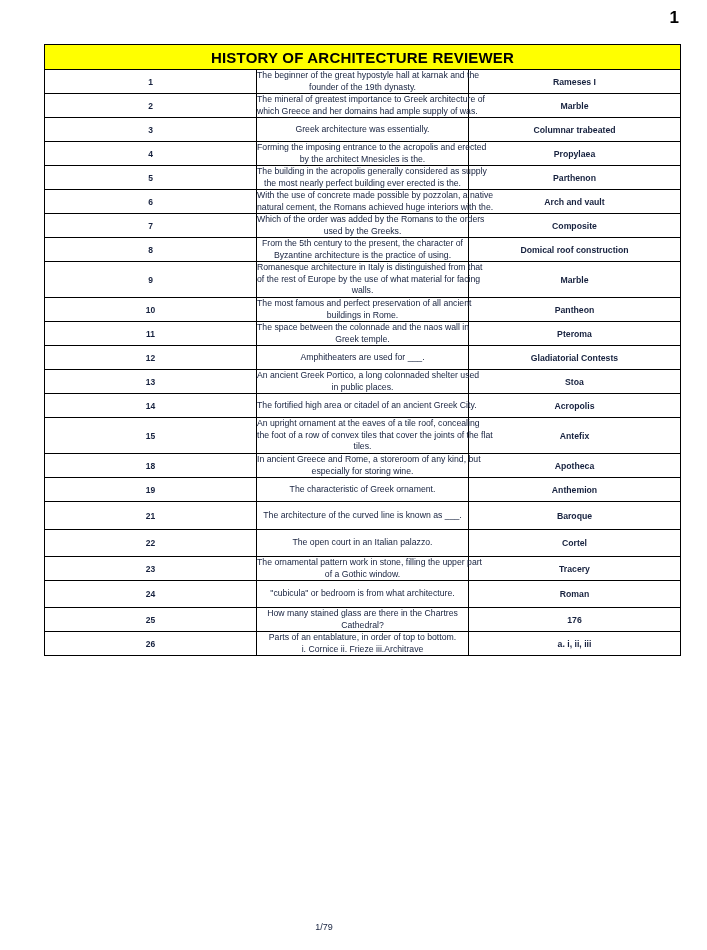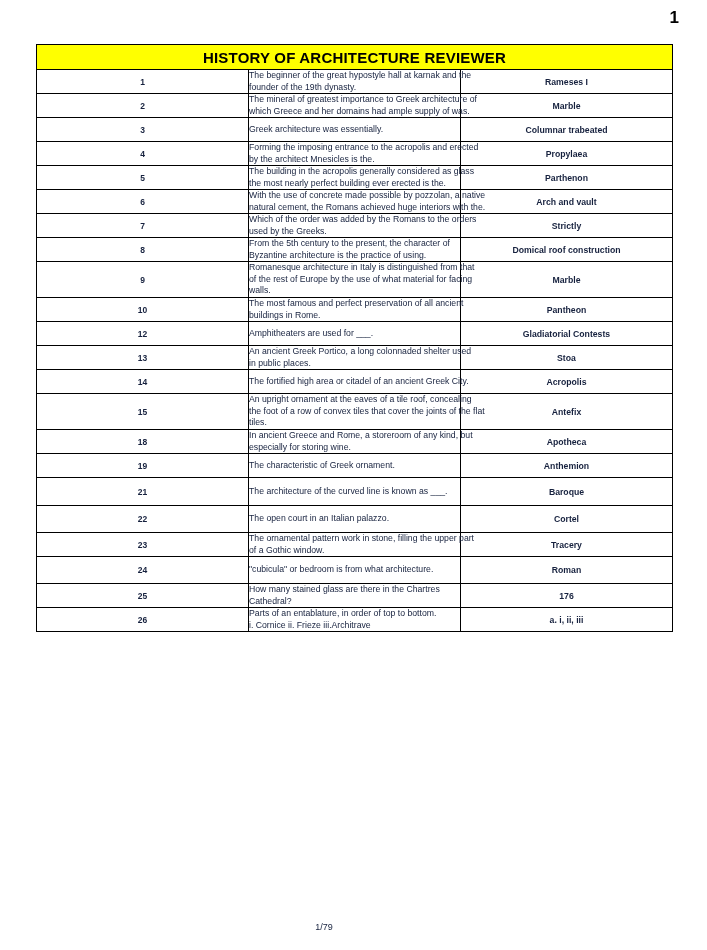--- a/index.html
+++ b/index.html
@@ -30,21 +30,21 @@
     top: 8px;
     font-size: 17px;
     font-weight: bold;
     color: #000000;
     line-height: 20px;
   }
 
   
   #reviewer-table {
     position: absolute;
-    left: 36px;
+    left: 44px;
     top: 44px;
     width: 637px;
     border-collapse: collapse;
     table-layout: fixed;
   }
   #reviewer-table td, #reviewer-table th {
     border: 1px solid #000000;
     vertical-align: middle;
     padding: 0;
   }
@@ -71,21 +71,21 @@
   }
 
   
   .q-cell {
     width: 417px;
     font-size: 8.7px;
     line-height: 11.5px;
     color: #16213e;
     padding: 3px 4px 3px 5px;
   }
-  .q-cell .ln { display: block; white-space: nowrap; }
+  .q-cell .ln { display: block; white-space: nowrap; text-align: center; }
 
   
   .a-cell {
     width: 190px;
     text-align: center;
     font-size: 8.7px;
     font-weight: bold;
     color: #16213e;
     padding: 3px 4px;
   }
@@ -146,40 +146,40 @@
           <td class="num-cell">4</td>
           <td class="q-cell">
             <span class="ln">Forming the imposing entrance to the acropolis and erected</span>
             <span class="ln">by the architect Mnesicles is the.</span>
           </td>
           <td class="a-cell">Propylaea</td>
         </tr>
         <tr>
           <td class="num-cell">5</td>
           <td class="q-cell">
-            <span class="ln">The building in the acropolis generally considered as glass</span>
+            <span class="ln">The building in the acropolis generally considered as supply</span>
             <span class="ln">the most nearly perfect building ever erected is the.</span>
           </td>
           <td class="a-cell">Parthenon</td>
         </tr>
         <tr>
           <td class="num-cell">6</td>
           <td class="q-cell">
             <span class="ln">With the use of concrete made possible by pozzolan, a native</span>
             <span class="ln">natural cement, the Romans achieved huge interiors with the.</span>
           </td>
           <td class="a-cell">Arch and vault</td>
         </tr>
         <tr>
           <td class="num-cell">7</td>
           <td class="q-cell">
             <span class="ln">Which of the order was added by the Romans to the orders</span>
             <span class="ln">used by the Greeks.</span>
           </td>
-          <td class="a-cell">Strictly</td>
+          <td class="a-cell">Composite</td>
         </tr>
         <tr>
           <td class="num-cell">8</td>
           <td class="q-cell">
             <span class="ln">From the 5th century to the present, the character of</span>
             <span class="ln">Byzantine architecture is the practice of using.</span>
           </td>
           <td class="a-cell">Domical roof construction</td>
         </tr>
         <tr class="h3">
@@ -192,20 +192,28 @@
           <td class="a-cell">Marble</td>
         </tr>
         <tr>
           <td class="num-cell">10</td>
           <td class="q-cell">
             <span class="ln">The most famous and perfect preservation of all ancient</span>
             <span class="ln">buildings in Rome.</span>
           </td>
           <td class="a-cell">Pantheon</td>
         </tr>
+        <tr>
+          <td class="num-cell">11</td>
+          <td class="q-cell">
+            <span class="ln">The space between the colonnade and the naos wall in</span>
+            <span class="ln">Greek temple.</span>
+          </td>
+          <td class="a-cell">Pteroma</td>
+        </tr>
         <tr class="h4">
           <td class="num-cell">12</td>
           <td class="q-cell">
             <span class="ln">Amphitheaters are used for ___.</span>
           </td>
           <td class="a-cell">Gladiatorial Contests</td>
         </tr>
         <tr>
           <td class="num-cell">13</td>
           <td class="q-cell">

